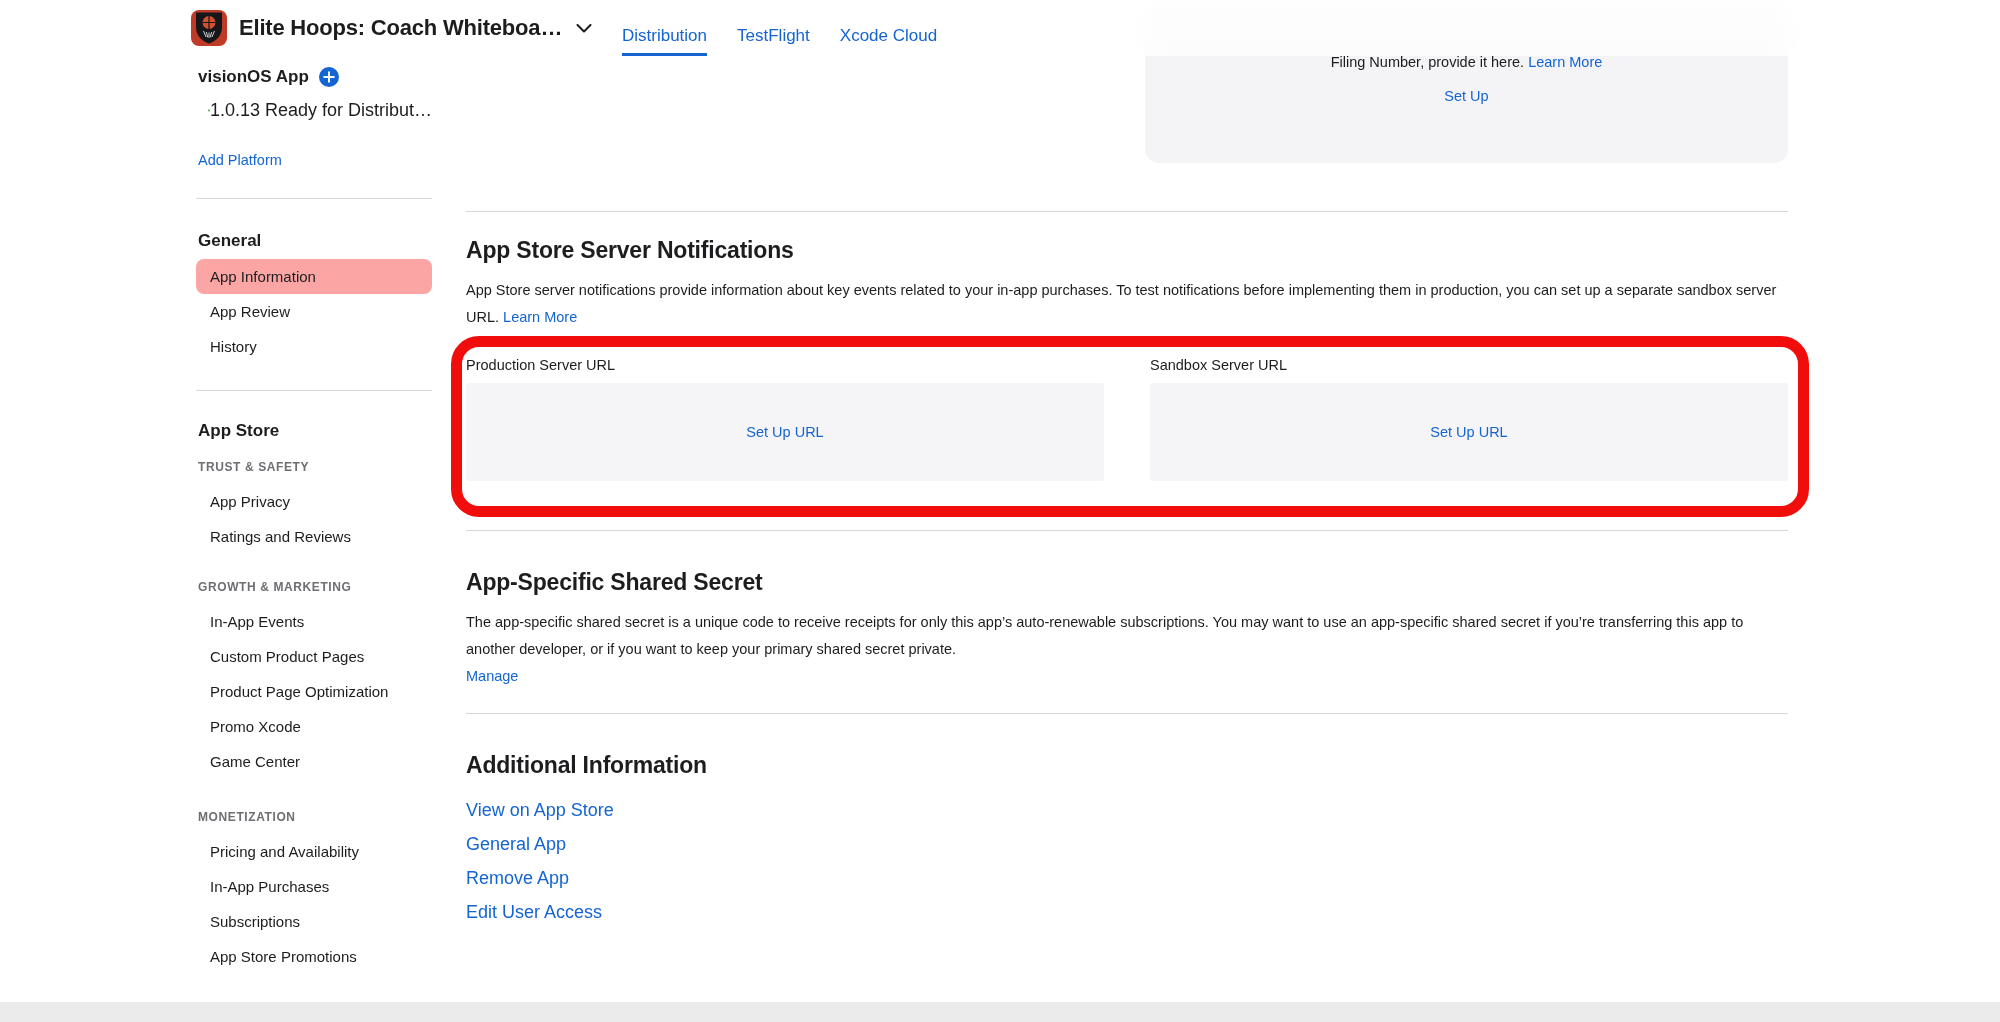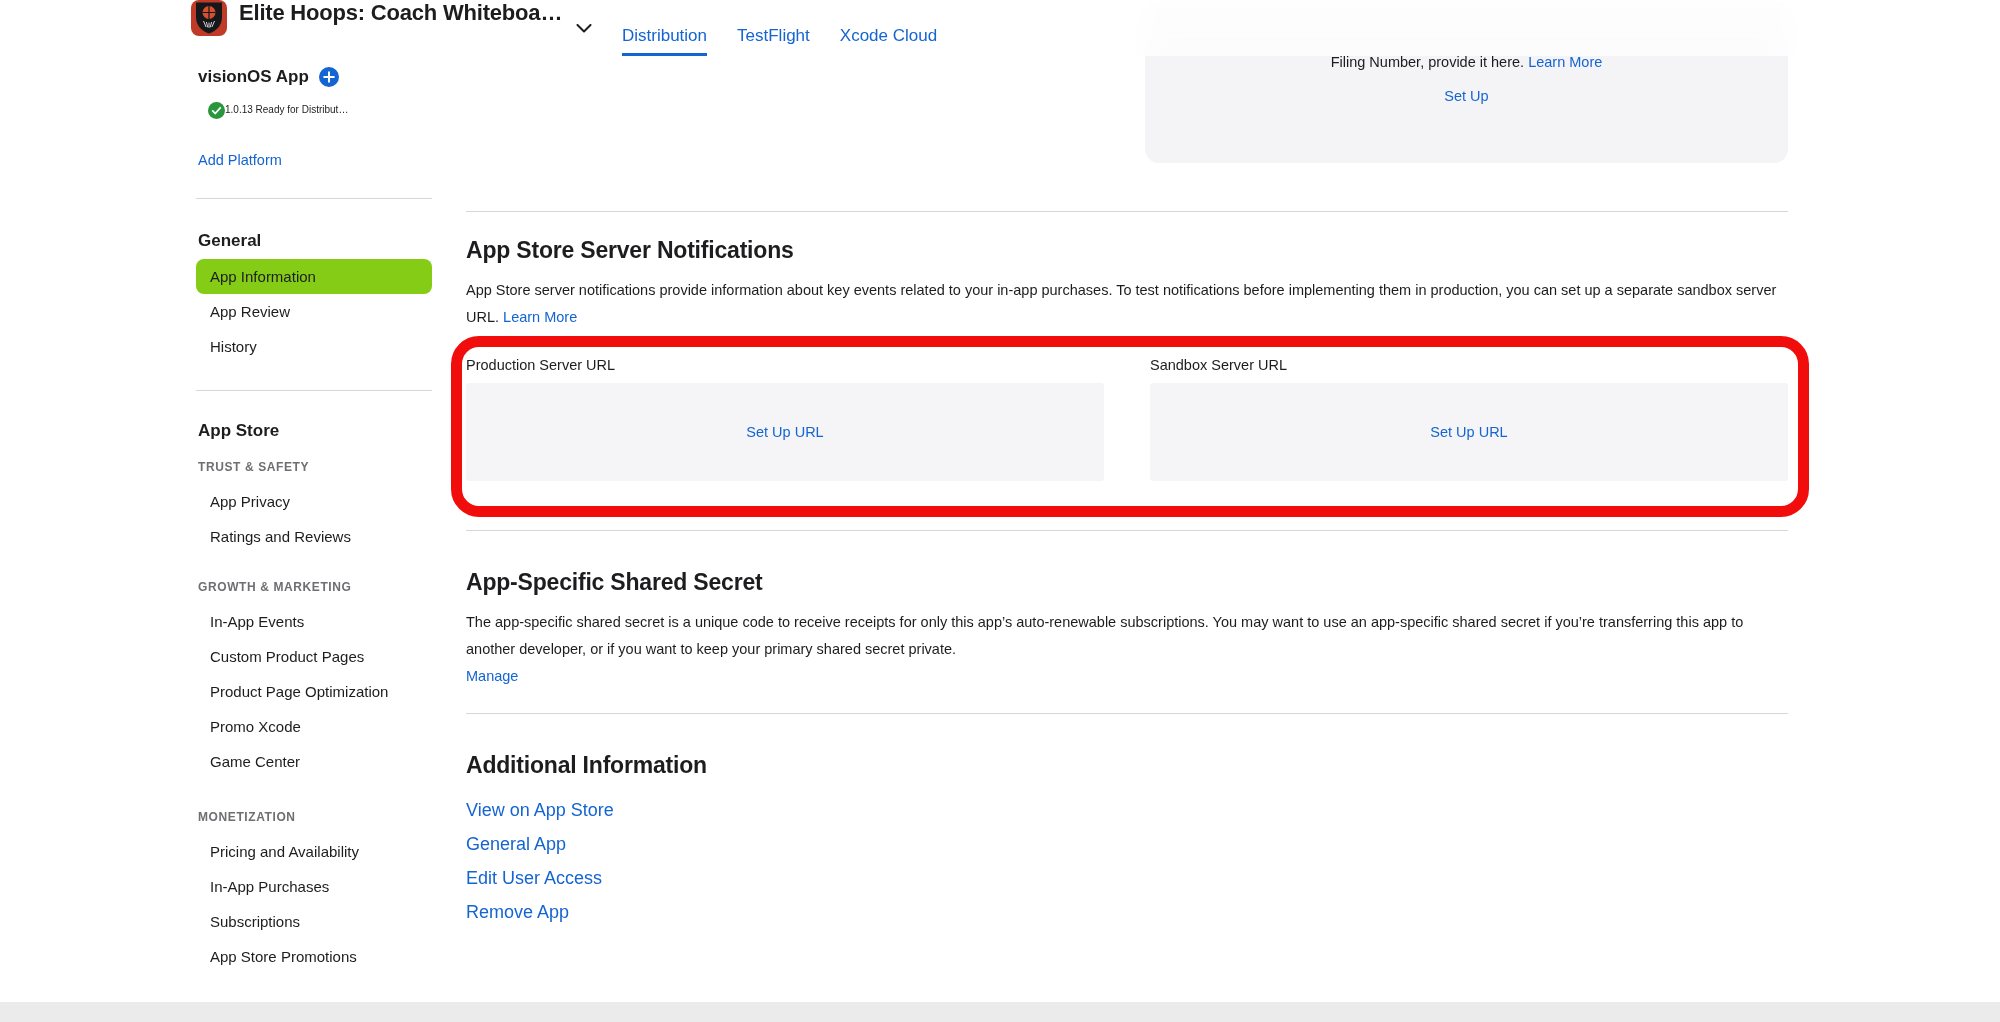--- a/index.html
+++ b/index.html
@@ -16,21 +16,21 @@
 
   
   .header {
     position:absolute; top:0; left:0; width:100%; height:56px;
     background:rgba(255,255,255,0.75);
     backdrop-filter:blur(14px);
     z-index:10;
   }
   .title-group {
     position:absolute; left:191px; top:0; height:56px;
-    display:flex; gap:12px;
+    display:flex; align-items:center; gap:12px;
   }
   .app-icon { width:36px; height:36px; display:block; }
   .page-title { font-size:22px; font-weight:700; letter-spacing:-0.2px; white-space:nowrap; }
   .chevron { display:flex; align-items:center; margin-left:2px; cursor:pointer; }
   .tabs {
     position:absolute; left:622px; top:0; height:56px;
     display:flex; gap:30px;
   }
   .tab {
     display:flex; align-items:center; height:100%;
@@ -50,35 +50,35 @@
 
   
   .sidebar { position:absolute; left:196px; top:56px; width:236px; z-index:2; }
   .platform-title {
     margin-top:9px; display:flex; align-items:center; gap:10px;
     font-size:17px; font-weight:700; line-height:24px; padding-left:2px;
   }
   .badge-svg { display:block; }
   .version-row {
     margin-top:12px; display:flex; align-items:center; gap:0;
-    padding-left:12px; font-size:10px; line-height:18px; white-space:nowrap;
+    padding-left:12px; font-size:18px; line-height:18px; white-space:nowrap;
   }
   .add-platform { display:inline-block; margin-top:32px; margin-left:2px; font-size:14.5px; line-height:18px; }
   .side-hr { border:none; border-top:1px solid #d6d6db; }
   .hr-1 { margin-top:29px; }
   .hr-2 { margin-top:26px; }
   .side-heading { margin-top:28px; font-size:17px; font-weight:700; line-height:24px; padding-left:2px; }
   .side-heading.first { margin-top:30px; }
   .side-list { margin-top:6px; list-style:none; }
   .side-list.tight { margin-top:9px; }
   .side-item {
     height:35px; display:flex; align-items:center;
     padding:0 14px; font-size:15px; border-radius:8px; cursor:pointer; color:#1d1d1f;
   }
-  .side-item.selected { background:#84cc16; }
+  .side-item.selected { background:#fca5a5; }
   .side-subhead {
     margin-top:16px; font-size:12px; font-weight:700; color:#6e6e73;
     letter-spacing:0.6px; line-height:16px; padding-left:2px;
   }
   .side-subhead.spaced { margin-top:25px; }
   .side-subhead.spaced-lg { margin-top:30px; }
 
   
   .main { position:absolute; left:466px; top:56px; width:1322px; z-index:2; }
   .main-hr { border:none; border-top:1px solid #d6d6db; }
@@ -235,20 +235,20 @@
   <h2 class="h2-secret">App-Specific Shared Secret</h2>
   <p class="desc">The app-specific shared secret is a unique code to receive receipts for only this app’s auto-renewable subscriptions. You may want to use an app-specific shared secret if you’re transferring this app to another developer, or if you want to keep your primary shared secret private.</p>
   <a class="manage-link">Manage</a>
 
   <hr class="main-hr hr-after-secret">
 
   <h2 class="h2-additional">Additional Information</h2>
   <div class="links-list">
     <a>View on App Store</a>
     <a>General App</a>
+    <a>Remove App</a>
     <a>Edit User Access</a>
-    <a>Remove App</a>
   </div>
 </div>
 
 <div class="annotation-box"></div>
 
 <div class="footer"></div>
 
 </body></html>

